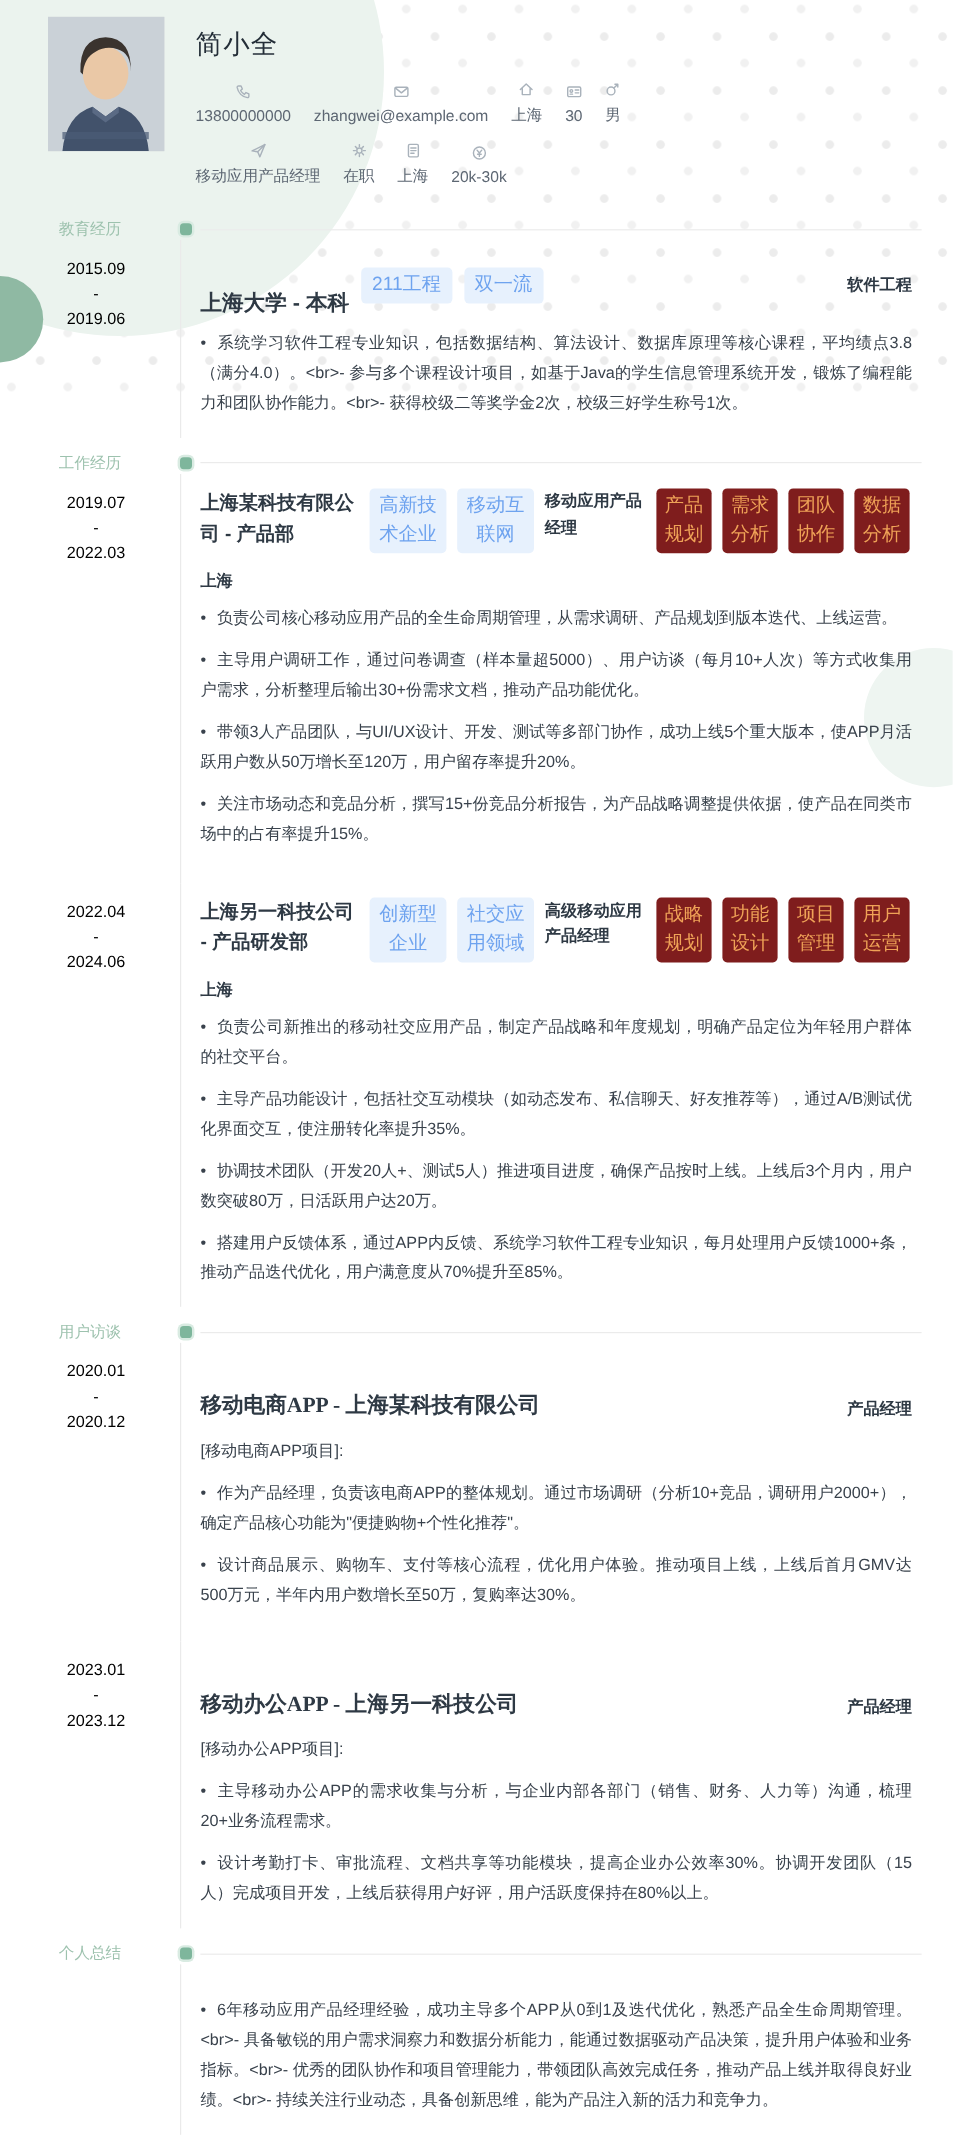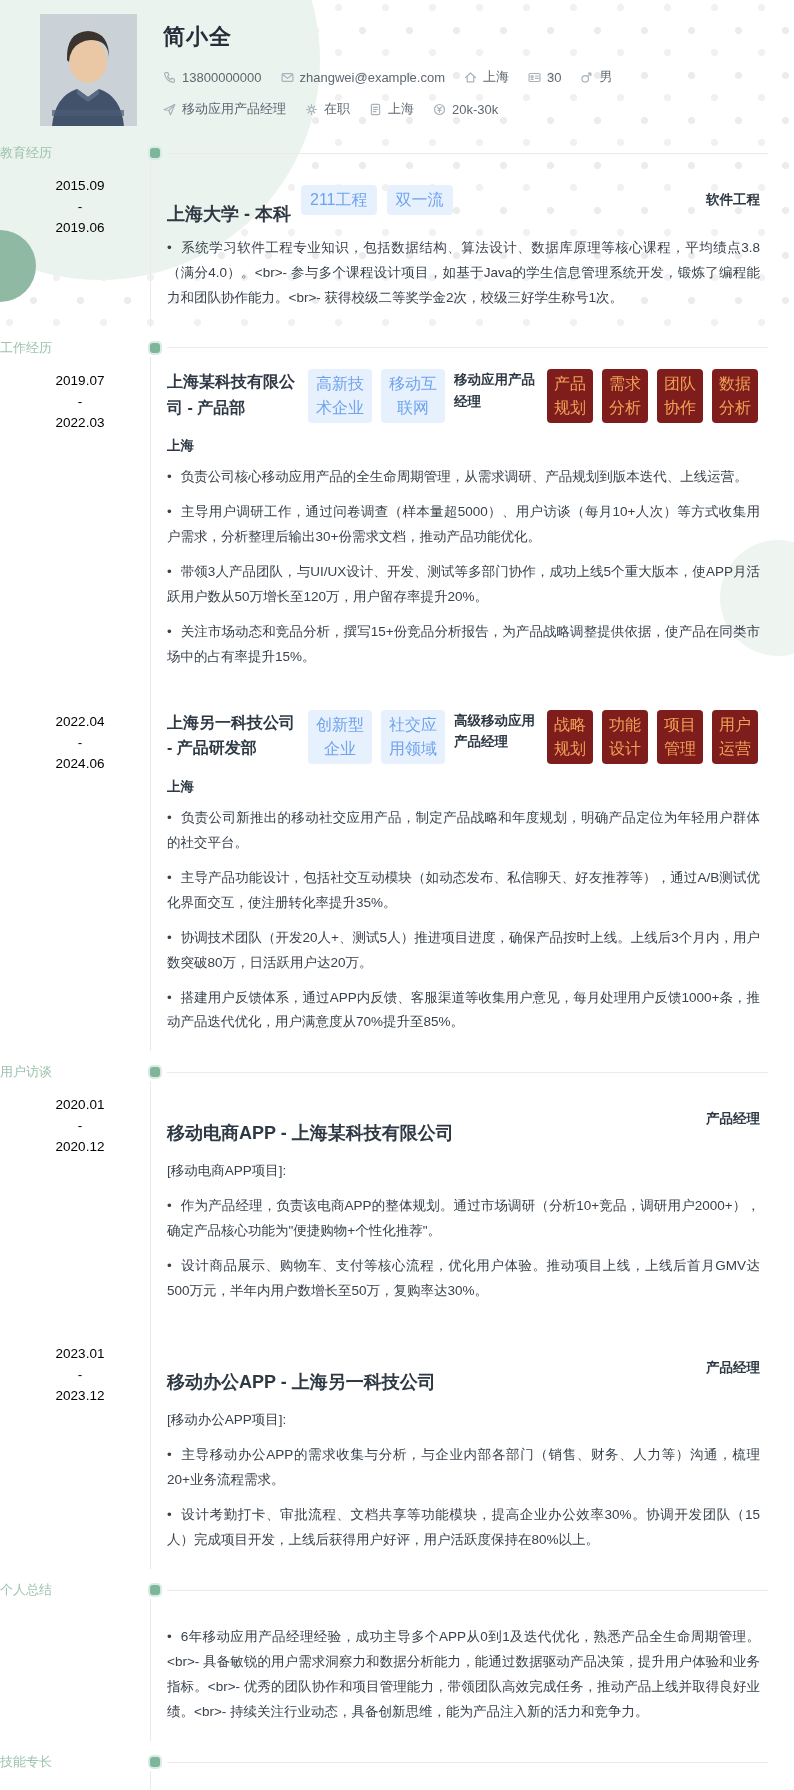--- a/index.html
+++ b/index.html
@@ -18,30 +18,30 @@
   .deco-tl { left:-120px; top:-160px; width:440px; height:440px; background:#ebf3ee; }
   .deco-left { left:-36px; top:230px; width:72px; height:72px; background:#8fb9a3; }
   .deco-right-mid { right:-42px; top:540px; width:116px; height:116px; background:#eef5f1; }
 
   .page-inner { position:relative; z-index:1; padding-bottom:30px; }
 
   
   .header { display:flex; gap:26px; padding:14px 40px 0 40px; }
   .photo-wrap { flex:none; width:97px; height:112px; overflow:hidden; background:#ccd2d8; }
   .head-info { padding-top:4px; }
-  .name { font-size:22px; font-weight:bold; color:#242e38; margin:4px 0 16px; letter-spacing:1px; }
+  .name { font-size:22px; font-weight:normal; color:#242e38; margin:4px 0 16px; letter-spacing:1px; }
   .contact-row { display:flex; align-items:center; gap:19px; margin-bottom:14px; font-size:13px; color:#5d6773; }
-  .c-item { display:flex; align-items:center; gap:6px; white-space:nowrap; }
+  .c-item { display:flex; align-items:center; gap:6px; white-space:nowrap;flex-direction:column; }
   .icn { display:inline-flex; color:#a9b2bb; flex:none; }
   .icn svg { stroke:currentColor; fill:none; stroke-width:1.1; stroke-linecap:round; stroke-linejoin:round; }
 
   
   .section { margin-top:12px; }
   .sec-head { display:flex; align-items:center; height:18px; }
-  .sec-label { width:150px; flex:none; text-align:left; color:#9dc2ae; font-size:13px; }
+  .sec-label { width:150px; flex:none; text-align:center; color:#9dc2ae; font-size:13px; }
   .marker { width:10px; height:10px; flex:none; border-radius:3px; background:#7eb69c; box-shadow:0 0 0 2px #d9ebe2; margin-right:7px; }
   .hline { flex:1; height:1px; background:#ebebeb; margin-right:26px; }
   .row { display:flex; }
   .gutter { width:150px; flex:none; padding:14px 26px 0 36px; text-align:center; color:#000000; font-size:13.5px; line-height:1.55; }
   .content { flex:1; border-left:1px solid #eaeaea; padding:12px 34px 16px 16px; min-height:10px; }
   .content.cont { padding-top:26px; }
 
   .entry-title-row { display:flex; align-items:center; gap:10px; }
   .entry-title { font-weight:bold; font-size:18px; color:#2e3944;margin-top:28px; }
   .right-label { margin-left:auto; font-weight:bold; font-size:13.5px; color:#2e3944; }
@@ -54,21 +54,21 @@
   .badge.orange.col { width:46px; }
 
   .job-head { display:flex; align-items:flex-start; gap:9px; }
   .job-company { flex:none; width:132px; font-weight:bold; font-size:16px; line-height:1.6; color:#2e3944; }
   .job-title { flex:none; width:84px; font-weight:bold; font-size:13.5px; line-height:1.6; color:#2e3944; }
   .loc { font-weight:bold; font-size:13.5px; color:#2e3944; margin:14px 0 2px; }
 
   .bullet { font-size:13.5px; color:#39424c; line-height:1.85; margin-top:10px; text-align:justify; }
   .bullet::before { content:"•"; margin-right:9px; color:#39424c; }
 
-  .proj-head { display:flex; justify-content:space-between; align-items:center; }
+  .proj-head { display:flex; justify-content:space-between; align-items:flex-end;font-family:Liberation Serif, serif; }
   .proj-sub { margin-top:14px; font-size:13.5px; color:#39424c; line-height:1.85; }
 
   
   .skills-grid { display:grid; grid-template-columns:1fr 1fr; column-gap:56px; row-gap:32px; padding:6px 40px 10px 0; }
   .skill { display:flex; align-items:center; gap:16px; }
   .skill-name { flex:none; width:62px; font-weight:bold; font-size:13.5px; color:#2e3944; }
   .skill-bar { width:152px; height:12px; background:#e9eaec; border-radius:2px; overflow:hidden; }
   .skill-fill { height:100%; background:#dfeee7; }
 </style>
 </head>
@@ -256,21 +256,21 @@
             <div class="job-title">高级移动应用产品经理</div>
             <span class="badge orange col">战略规划</span>
             <span class="badge orange col">功能设计</span>
             <span class="badge orange col">项目管理</span>
             <span class="badge orange col">用户运营</span>
           </div>
           <div class="loc">上海</div>
           <p class="bullet">负责公司新推出的移动社交应用产品，制定产品战略和年度规划，明确产品定位为年轻用户群体的社交平台。</p>
           <p class="bullet">主导产品功能设计，包括社交互动模块（如动态发布、私信聊天、好友推荐等），通过A/B测试优化界面交互，使注册转化率提升35%。</p>
           <p class="bullet">协调技术团队（开发20人+、测试5人）推进项目进度，确保产品按时上线。上线后3个月内，用户数突破80万，日活跃用户达20万。</p>
-          <p class="bullet">搭建用户反馈体系，通过APP内反馈、客服渠道等收集用户意见，每月处理用户反馈1000+条，推动产品迭代优化，用户满意度从70%提升至85%。</p>
+          <p class="bullet">搭建用户反馈体系，通过APP内反馈、系统学习软件工程专业知识，每月处理用户反馈1000+条，推动产品迭代优化，用户满意度从70%提升至85%。</p>
         </div>
       </div>
     </div>
 
     <div class="section">
       <div class="sec-head">
         <span class="sec-label">用户访谈</span>
         <span class="marker"></span>
         <span class="hline"></span>
       </div>

